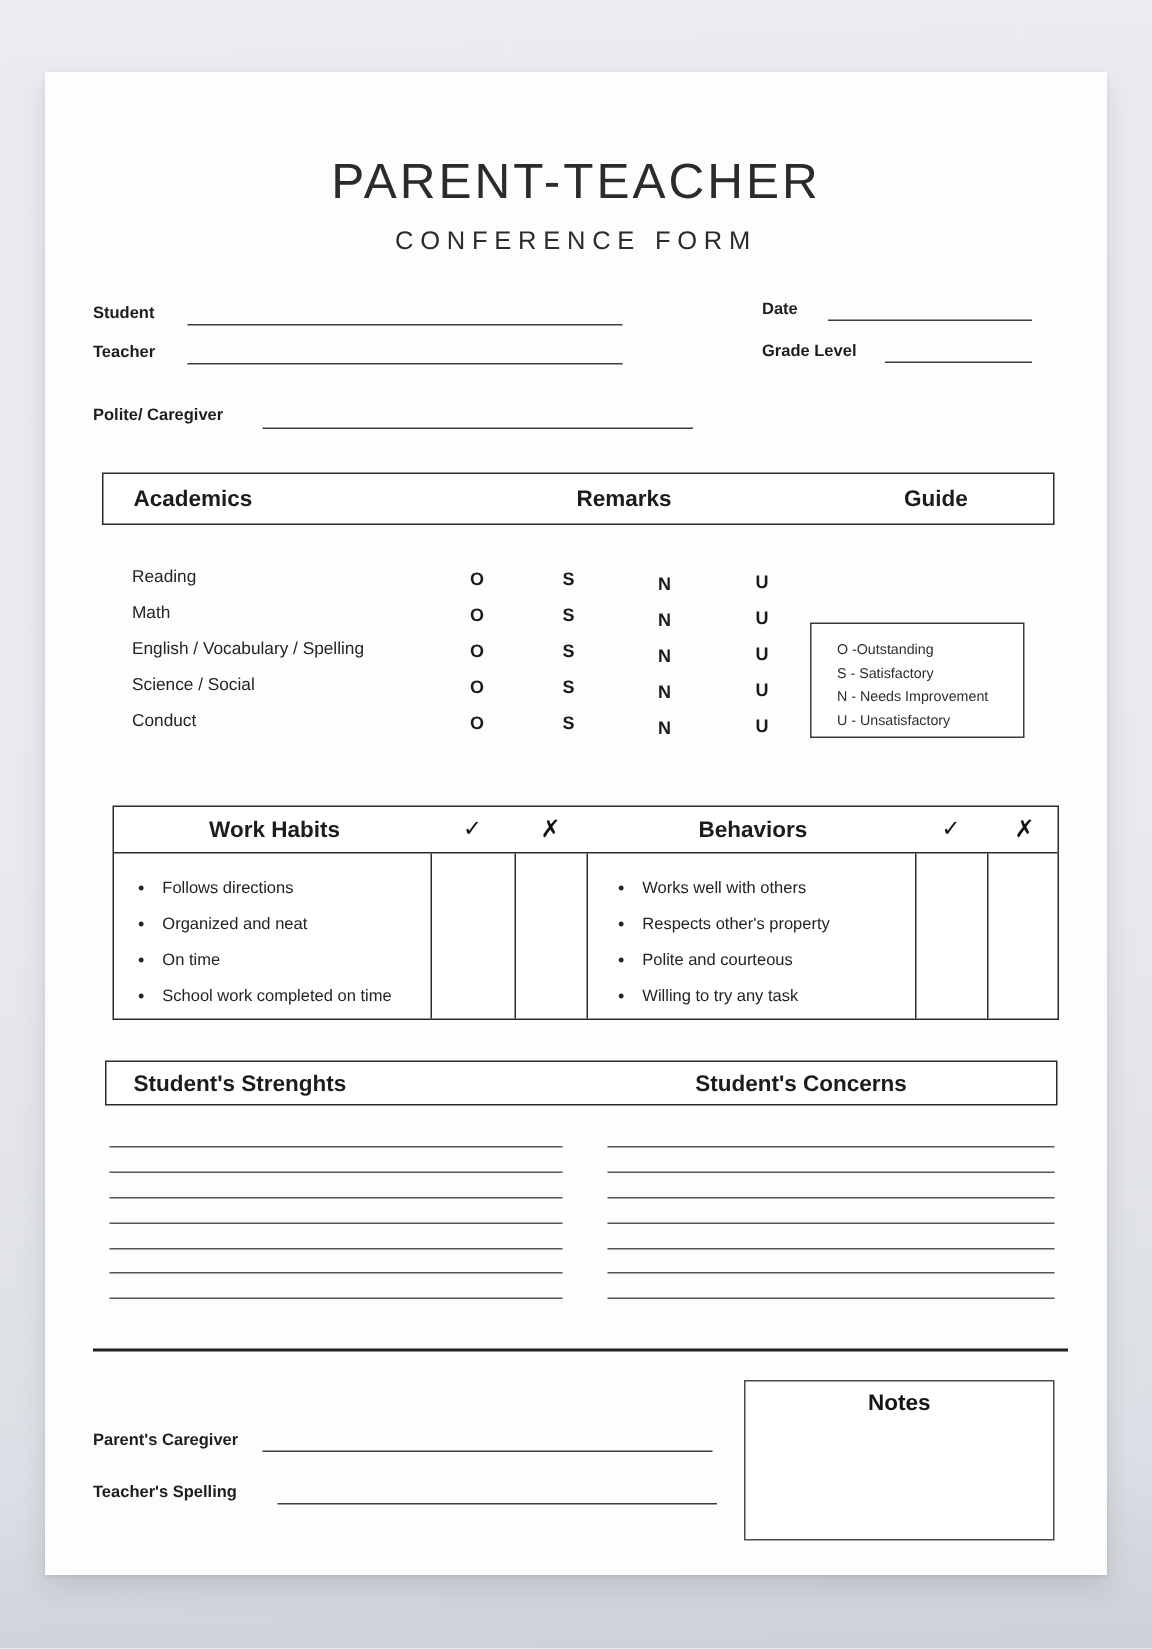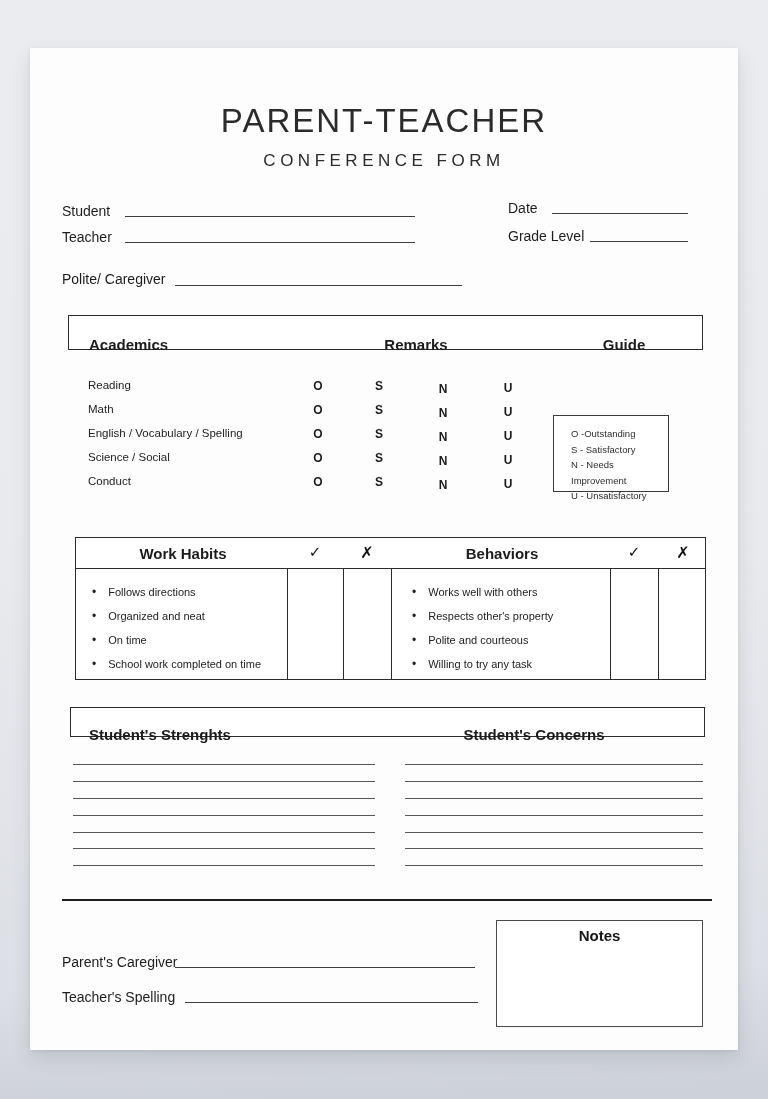--- a/index.html
+++ b/index.html
@@ -12,26 +12,26 @@
   .page {
     position:absolute; left:30px; top:48px; width:708px; height:1002px;
     background:#fdfdfd;
     box-shadow:0 1px 3px rgba(0,0,0,.08), 0 8px 18px rgba(60,65,80,.14);
   }
   .abs { position:absolute; }
   .title { left:0; top:54px; width:100%; text-align:center;
     font-size:33px; letter-spacing:2px; font-weight:500; color:#2b2b2b; }
   .subtitle { left:0; top:103px; width:100%; text-align:center;
     font-size:17px; letter-spacing:4.5px; font-weight:500; color:#2b2b2b; }
-  .flabel { font-size:14px; font-weight:normal; color:#1d1d1d; }
+  .flabel { font-size:11px; font-weight:bold; color:#1d1d1d; }
   .fline { border-bottom:1.2px solid #3f3f3f; height:0; }
   
   .hdr-box { border:1.6px solid #2b2b2b; background:#fff; }
   .hdr-box .h-label { position:absolute; top:0; height:100%; display:flex;
-    align-items:center; font-size:15px; font-weight:bold; color:#1c1c1c;margin-top:12px; }
+    align-items:center; font-size:15px; font-weight:bold; color:#1c1c1c; }
   .h-center { justify-content:center; }
   .ac-row { position:absolute; left:58px; width:560px; height:16px; }
   .ac-label { position:absolute; left:0; top:0; font-size:11.5px; color:#242424; }
   .ac-letter { position:absolute; transform:translateX(-50%); font-size:12px;
     font-weight:bold; color:#1b1b1b; cursor:pointer; }
   .guide-box { border:1.3px solid #3a3a3a; background:#fff; padding:10px 6px 6px 17px; }
   .guide-line { font-size:9.5px; line-height:15.5px; color:#2e2e2e; }
   
   .wh-table { border:1.6px solid #2b2b2b; background:#fff; }
   .wh-header { position:absolute; left:0; top:0; width:100%; height:31px;
@@ -110,21 +110,21 @@
       </div>
       <div class="ac-row" style="top: 427px;">
         <span class="ac-label">Conduct</span>
         <span class="ac-letter" style="left: 230px; top: 0px;">O</span>
         <span class="ac-letter" style="left: 291px; top: 0px;">S</span>
         <span class="ac-letter" style="left: 355px; top: 3px;">N</span>
         <span class="ac-letter" style="left: 420px; top: 2px;">U</span>
       </div>
     </div>
 
-  <div class="abs guide-box" style="left:523px;top:367px;width:116px;height:77px">
+  <div class="abs guide-box" style="left:510px;top:367px;width:143px;height:77px">
       <div class="guide-line">O -Outstanding</div>
       <div class="guide-line">S - Satisfactory</div>
       <div class="guide-line">N - Needs Improvement</div>
       <div class="guide-line">U - Unsatisfactory</div>
     </div>
 
   <div class="abs wh-table" style="left:45px;top:489px;width:631px;height:143px">
     <div class="wh-header">
       <span class="wh-title" style="left:107px">Work Habits</span>
       <span class="mark" style="left:239px">✓</span>

